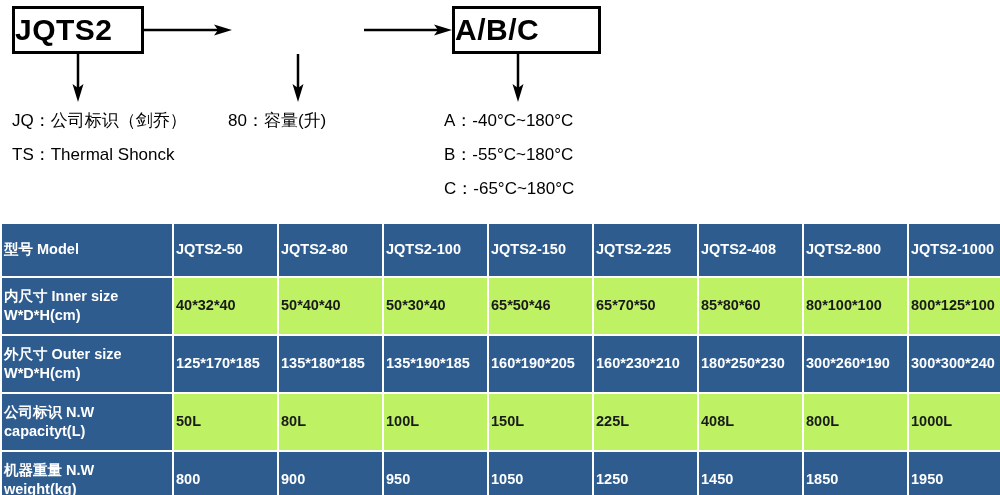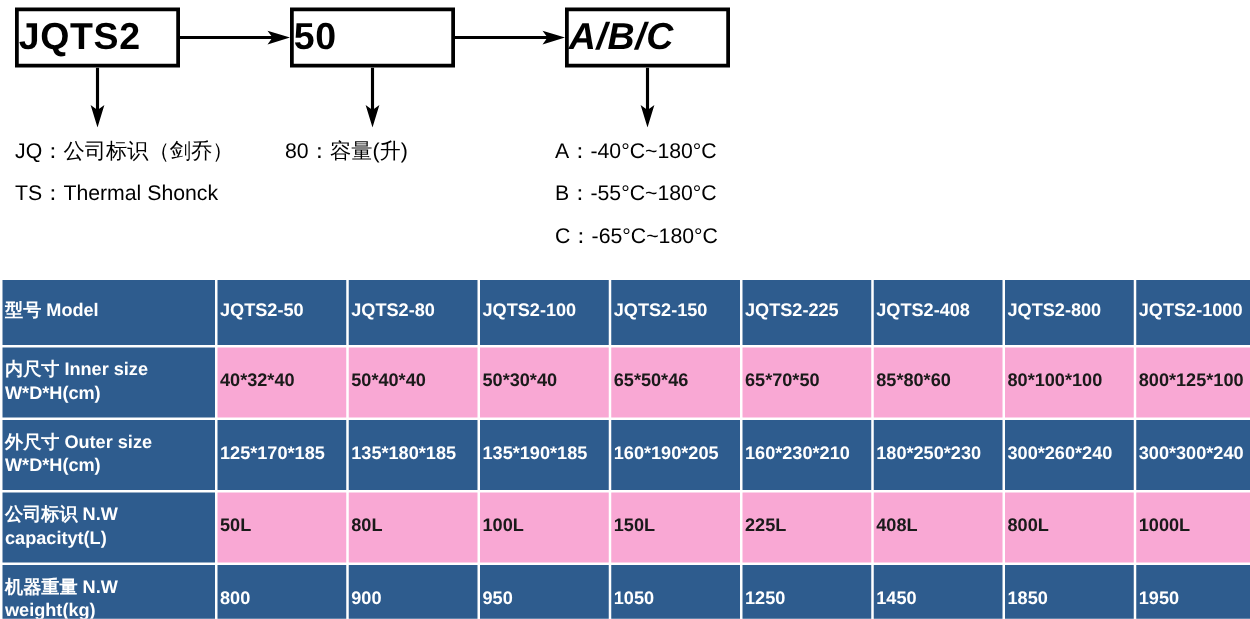--- a/index.html
+++ b/index.html
@@ -31,21 +31,21 @@
     display: flex;
     align-items: center;
     justify-content: flex-start;
     font-size: 30px;
     font-weight: 700;
     letter-spacing: 0.5px;
     line-height: 1;
   }
   #box-model   { left: 12px;  top: 6px; width: 132px; height: 48px; }
   #box-cap     { left: 232px; top: 6px; width: 132px; height: 48px; }
-  #box-temp    { left: 452px; top: 6px; width: 132px; height: 48px; font-style: italic; }
+  #box-temp    { left: 452px; top: 6px; width: 149px; height: 48px; }
 
   .h-arrow {
     position: absolute;
     height: 14px;
     top: 23px;
   }
   #arrow-1 { left: 144px; width: 88px; }
   #arrow-2 { left: 364px; width: 88px; }
 
   .v-arrow {
@@ -93,21 +93,21 @@
     box-sizing: border-box;
   }
   .col-label { width: 170px; }
   .col-data  { width: 103px; }
 
   .cell-blue {
     background: #2e5c8e;
     color: #ffffff;
   }
   .cell-white {
-    background: #f9a8d4;
+    background: #bef264;
     color: #1a1a1a;
   }
   .row-head td { height: 52px; font-size: 15.5px; }
   .row-body td { height: 56px; }
   .label-cell { font-size: 15px; }
   .label-cell .l2 { display: block; }
 </style>
 </head>
 <body>
 
@@ -117,23 +117,20 @@
     <span>JQTS2</span>
   </div>
 
   <div class="h-arrow" id="arrow-1">
     <svg width="88" height="14" viewBox="0 0 88 14">
       <line x1="0" y1="7" x2="78" y2="7" stroke="#000" stroke-width="2.5"></line>
       <polygon points="88,7 70,1.5 74,7 70,12.5" fill="#000"></polygon>
     </svg>
   </div>
 
-  <div class="code-box" id="box-cap">
-    <span>50</span>
-  </div>
 
   <div class="h-arrow" id="arrow-2">
     <svg width="88" height="14" viewBox="0 0 88 14">
       <line x1="0" y1="7" x2="78" y2="7" stroke="#000" stroke-width="2.5"></line>
       <polygon points="88,7 70,1.5 74,7 70,12.5" fill="#000"></polygon>
     </svg>
   </div>
 
   <div class="code-box" id="box-temp">
     <span>A/B/C</span>
@@ -211,21 +208,21 @@
         <td class="cell-white">800*125*100</td>
       </tr>
       <tr class="row-body">
         <td class="cell-blue label-cell"><span>外尺寸 Outer size</span><span class="l2">W*D*H(cm)</span></td>
         <td class="cell-blue">125*170*185</td>
         <td class="cell-blue">135*180*185</td>
         <td class="cell-blue">135*190*185</td>
         <td class="cell-blue">160*190*205</td>
         <td class="cell-blue">160*230*210</td>
         <td class="cell-blue">180*250*230</td>
-        <td class="cell-blue">300*260*240</td>
+        <td class="cell-blue">300*260*190</td>
         <td class="cell-blue">300*300*240</td>
       </tr>
       <tr class="row-body">
         <td class="cell-blue label-cell"><span>公司标识 N.W</span><span class="l2">capacityt(L)</span></td>
         <td class="cell-white">50L</td>
         <td class="cell-white">80L</td>
         <td class="cell-white">100L</td>
         <td class="cell-white">150L</td>
         <td class="cell-white">225L</td>
         <td class="cell-white">408L</td>

